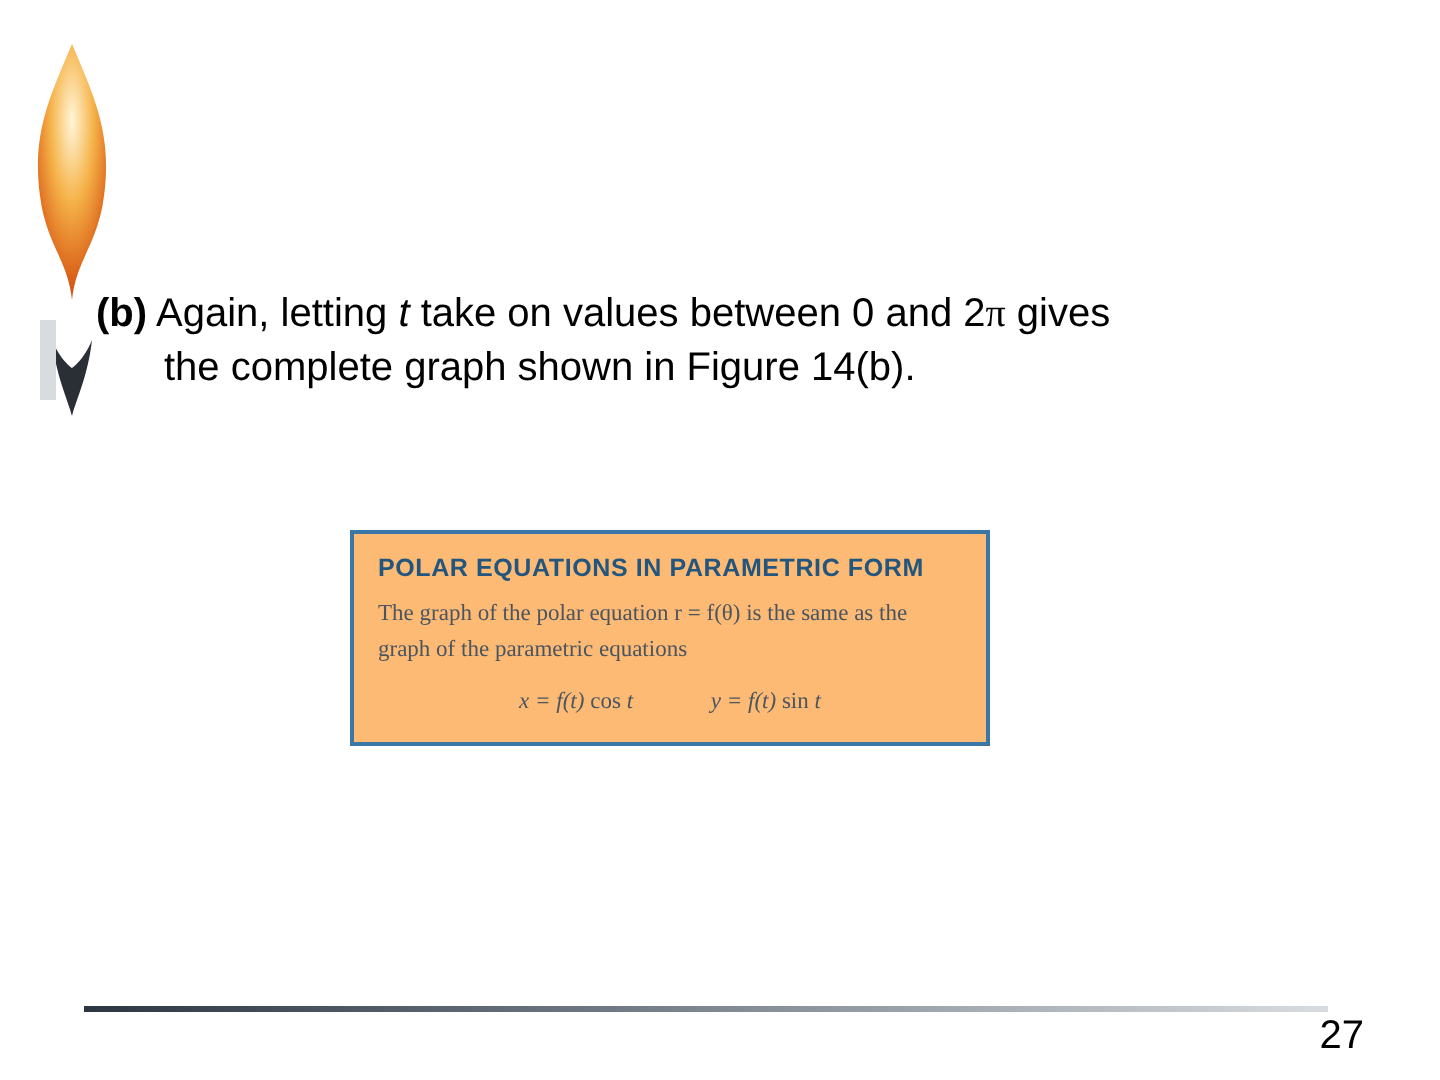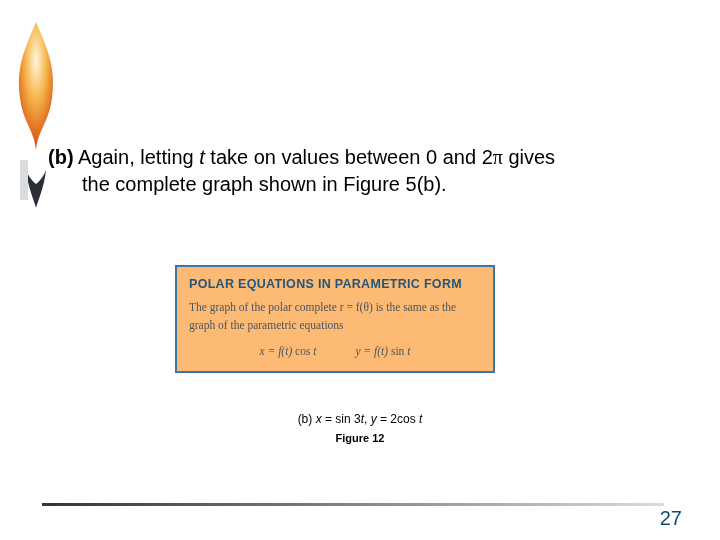--- a/index.html
+++ b/index.html
@@ -83,21 +83,21 @@
     right: 40px;
     top: 503px;
     height: 3px;
     background: linear-gradient(to right, #2b3640 0%, #6c7580 40%, #d9dcdf 100%);
   }
   .page-num {
     position: absolute;
     right: 22px;
     bottom: 10px;
     font-size: 20px;
-    color: #0c4a6e;
+    color: #000000;
     text-align: center;
   }
 </style>
 </head>
 <body>
 
 <div class="slide">
 
   <svg class="flame" viewBox="0 0 60 190">
     <defs>
@@ -107,40 +107,34 @@
         <stop offset="100%" stop-color="#d24a0a"></stop>
       </radialGradient>
     </defs>
     <path d="M30 2 C18 30 10 48 14 78 C17 102 28 110 30 130 C32 110 43 102 46 78 C50 48 42 30 30 2 Z" fill="url(#g1)"></path>
     <path d="M20 150 C22 168 28 180 30 188 C32 180 38 168 40 150 C36 160 30 164 30 164 C30 164 24 160 20 150 Z" fill="#2a2f36"></path>
     <rect x="14" y="140" width="8" height="40" fill="#d9dcdf"></rect>
   </svg>
 
   <div class="body-text">
     <span class="label">(b)</span><span> Again, letting </span><span class="ital">t</span><span> take on values between 0 and 2</span><span class="pi">π</span><span> gives</span>
-    <span class="indent">the complete graph shown in Figure 5(b).</span>
+    <span class="indent">the complete graph shown in Figure 14(b).</span>
   </div>
 
   <div class="box-wrap">
     <div class="box">
       <div class="box-title">POLAR EQUATIONS IN PARAMETRIC FORM</div>
       <div class="box-body">
-        <span>The graph of the polar complete </span><span style="">r = f(θ)</span><span> is the same as the graph of the parametric equations</span>
+        <span>The graph of the polar equation </span><span style="">r = f(θ)</span><span> is the same as the graph of the parametric equations</span>
       </div>
       <div class="box-eqs">
         <span class="eq"><span>x = f(t) </span><span class="fn">cos</span><span> t</span></span>
         <span class="eq"><span>y = f(t) </span><span class="fn">sin</span><span> t</span></span>
       </div>
     </div>
   </div>
 
-  <div class="caption">
-    <div class="line1">
-      <span>(b) </span><span class="ital">x</span><span> = sin 3</span><span class="ital">t</span><span>, </span><span class="ital">y</span><span> = 2cos </span><span class="ital">t</span>
-    </div>
-    <div class="line2">Figure 12</div>
-  </div>
 
   <div class="footer-rule"></div>
 
   <div class="page-num">27</div>
 
 </div>
 
 </body></html>

